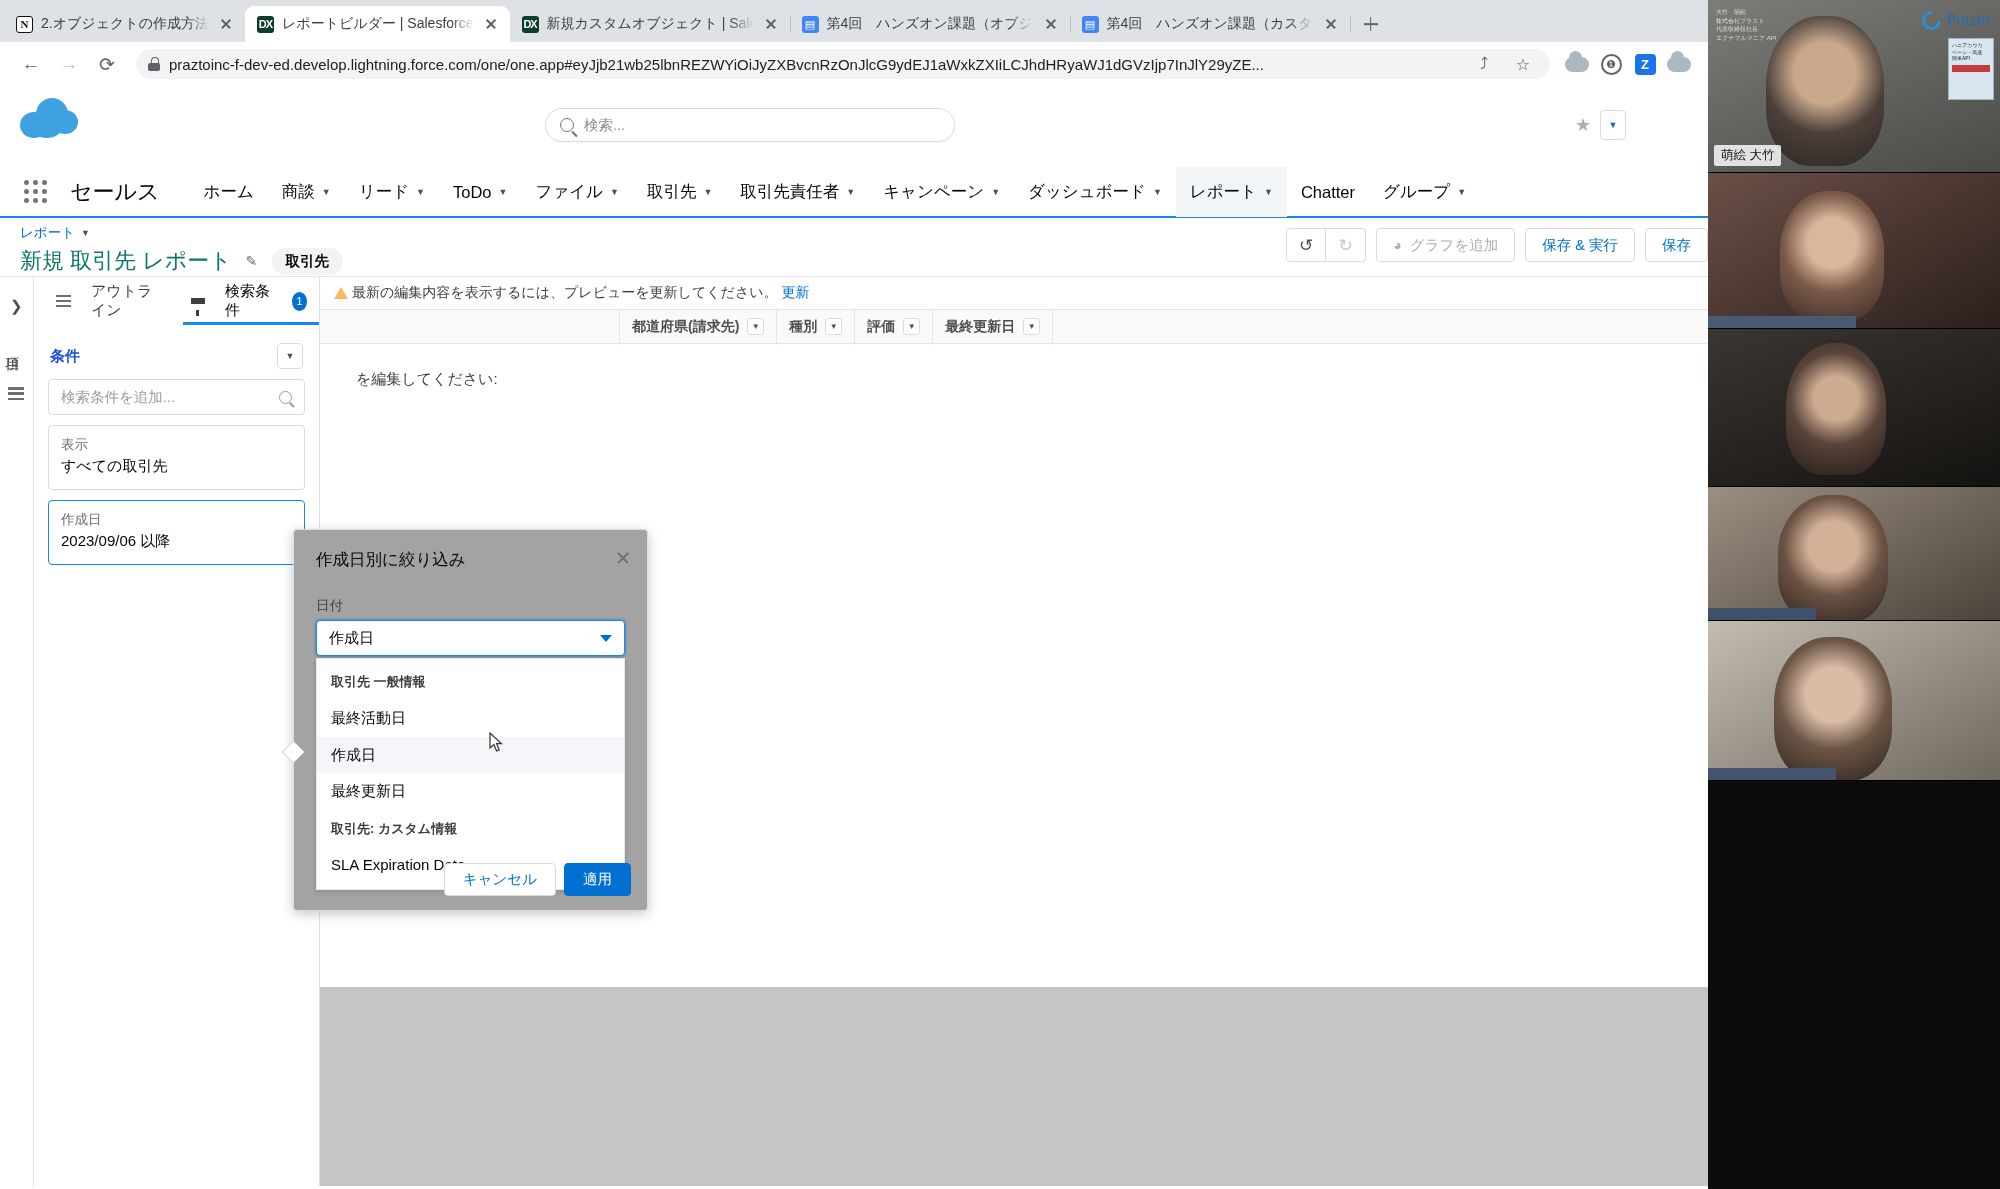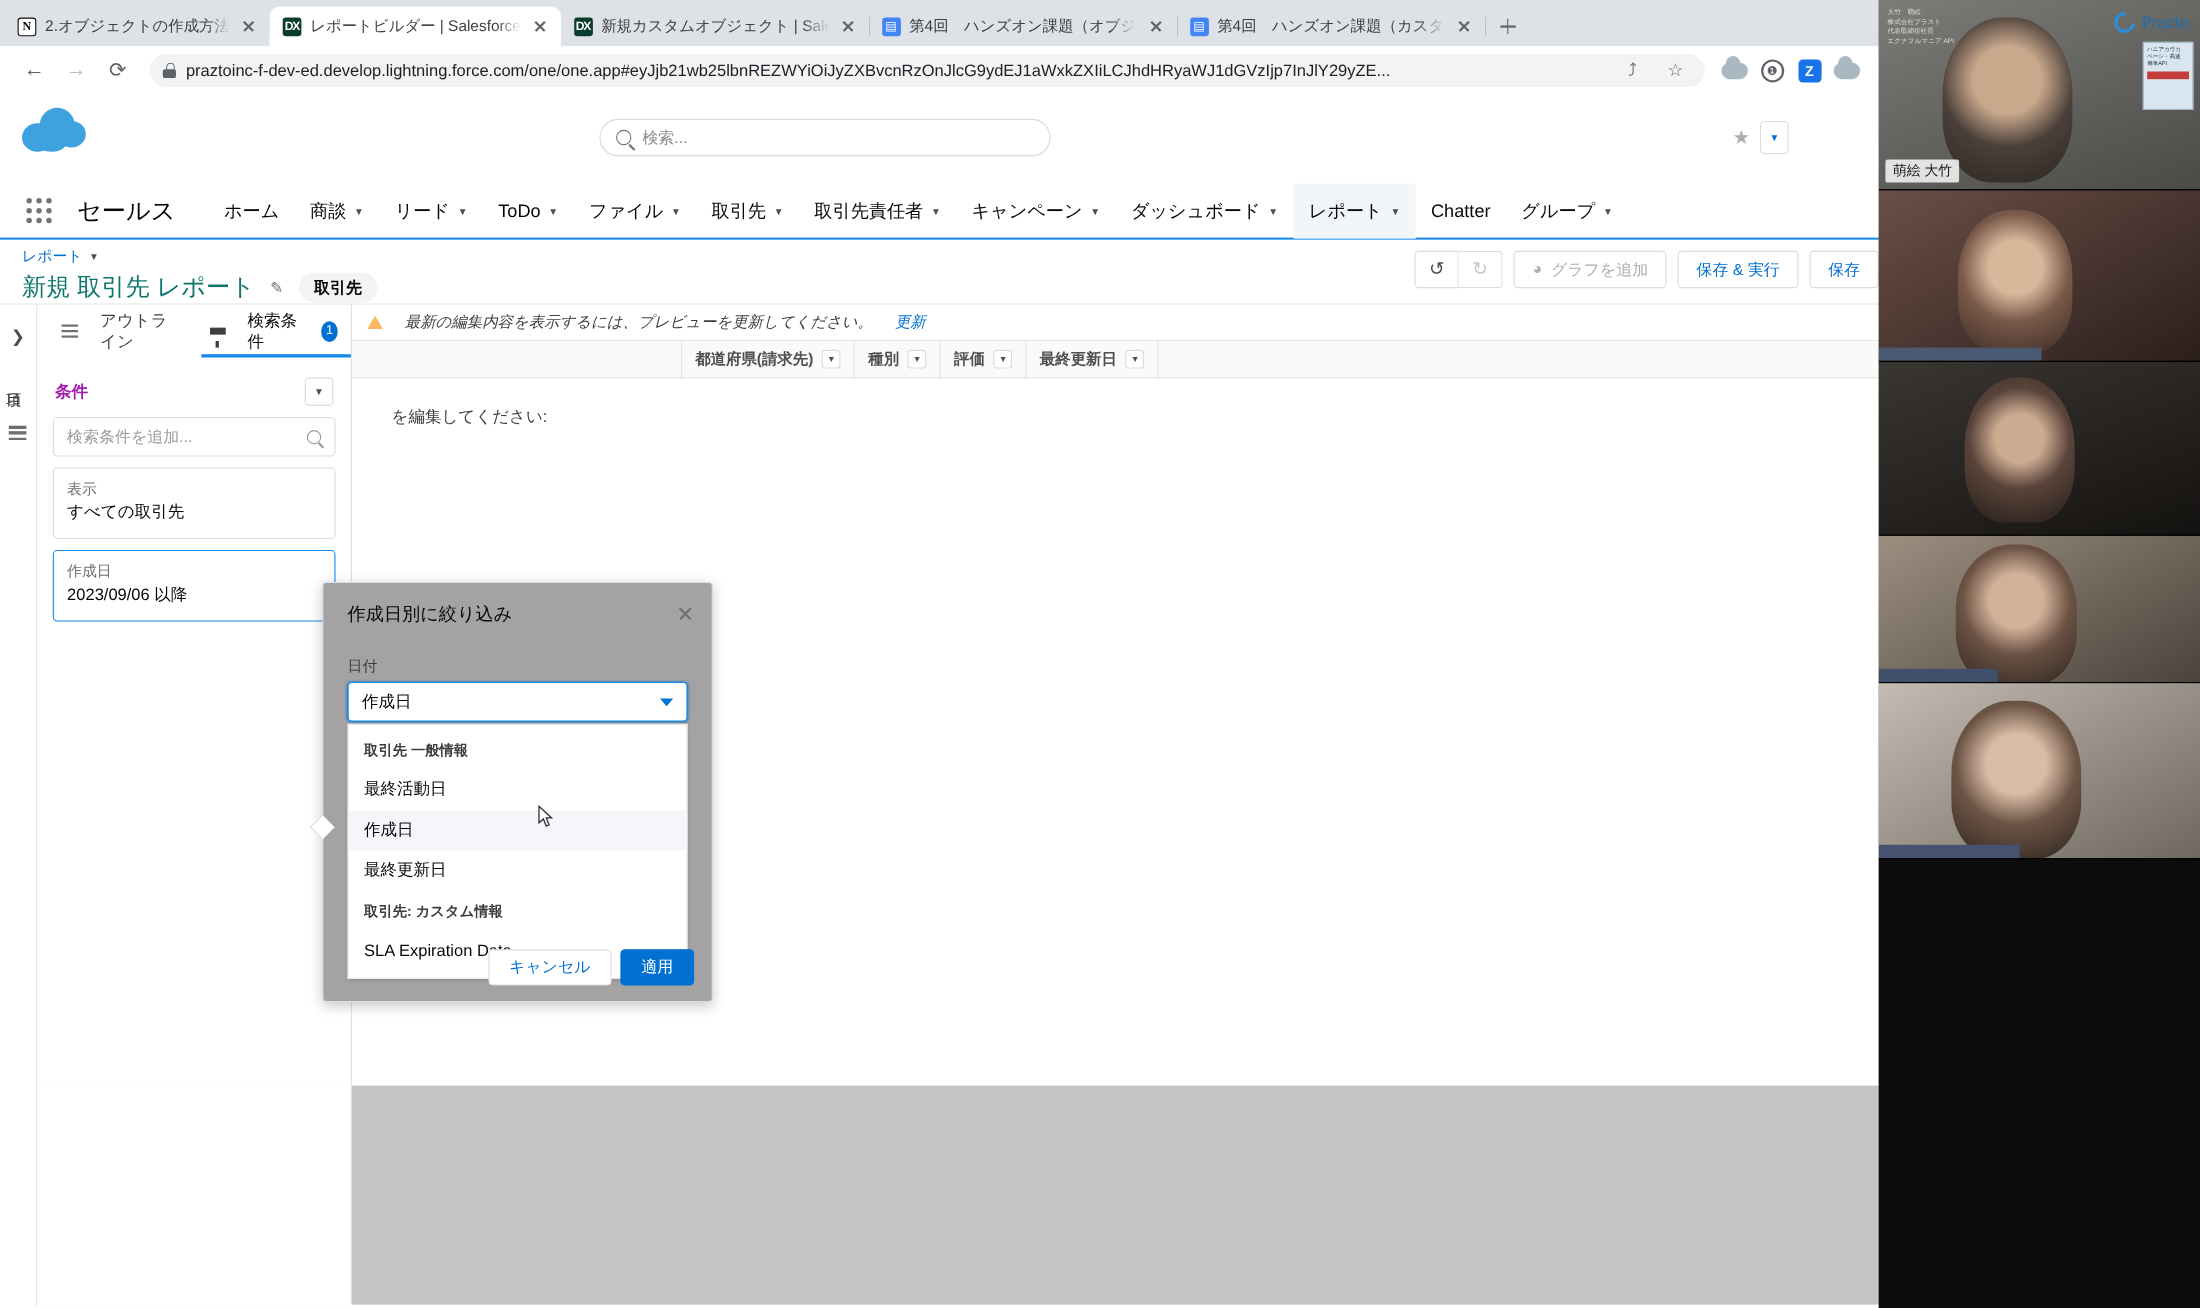--- a/index.html
+++ b/index.html
@@ -162,37 +162,37 @@
   .ic-outline i { display:block; height:2px; background:#706e6b; }
   .ic-outline i:nth-child(1){width:15px;} .ic-outline i:nth-child(2){width:15px;} .ic-outline i:nth-child(3){width:15px;}
   .ic-funnel { width:0;height:0;border-left:7px solid #3e3e3c;border-right:7px solid #3e3e3c;
                border-top:6px solid #3e3e3c; position:relative; }
   .ic-funnel::after{content:"";position:absolute;left:-1.5px;top:6px;width:3px;height:6px;background:#3e3e3c;}
   .badge { background:#0070d2; color:#fff; border-radius:50%; width:19px; height:19px;
            font-size:11.5px; display:flex; align-items:center; justify-content:center; }
 
   .panel-body { padding:14px 14px 0 14px; }
   .sec-row { display:flex; align-items:center; justify-content:space-between; padding:4px 2px 10px 2px;}
-  .sec-title { font-size:15px; color:#a21caf; font-weight:bold;text-align:center; }
+  .sec-title { font-size:15px; color:#1d4ed8; font-weight:bold;text-align:center; }
   .sec-btn { width:26px;height:26px;border:1px solid #dddbda;border-radius:4px;
              display:flex;align-items:center;justify-content:center;color:#514f4d;font-size:9px;}
   .addfilter { height:36px; border:1px solid #dddbda; border-radius:4px; display:flex;
                align-items:center; justify-content:space-between; padding:0 12px; }
   .addfilter span { font-size:14.5px; color:#9b9b9b; }
   .addfilter .mag2 { width:13px;height:13px;border:1.6px solid #9b9b9b;border-radius:50%;position:relative;}
   .addfilter .mag2::after{content:"";position:absolute;right:-4px;bottom:-3px;width:6px;height:1.6px;background:#9b9b9b;transform:rotate(45deg);}
   .fcard { margin-top:10px; border:1px solid #dddbda; border-radius:4px; padding:9px 12px 11px 12px; }
   .fcard.sel { border:1px solid #1589ee; }
   .fcard .k { font-size:13.5px; color:#706e6b; line-height:1.5; }
   .fcard .v { font-size:15px; color:#080707; line-height:1.5; }
 
   
   .main { position:absolute; left:320px; top:0; right:0; height:710px; background:#fff; }
-  .warnbar { height:32px; display:flex; align-items:center; gap:20px; padding-left:14px;
-             font-size:14px; color:#3e3e3c;font-style:italic; }
+  .warnbar { height:32px; display:flex; align-items:center; gap:4px; padding-left:14px;
+             font-size:14px; color:#3e3e3c; }
   .warn-tri { width:0;height:0;border-left:7px solid transparent;border-right:7px solid transparent;
               border-bottom:12px solid #ffb75d; position:relative;}
   .warn-link { color:#0070d2; }
   .colhdr { height:35px; border-top:1px solid #e5e5e5; border-bottom:1px solid #e5e5e5;
             display:flex; align-items:center; background:#fafaf9; }
   .col { display:flex; align-items:center; gap:8px; padding:0 12px; height:36px;
          font-size:14px; color:#514f4d; font-weight:bold; border-right:1px solid #e5e5e5;}
   .colcaret { width:17px;height:17px;border:1px solid #dddbda;border-radius:3px;background:#fff;
               display:flex;align-items:center;justify-content:center;font-size:8px;color:#514f4d;}
   .prevmsg { padding:26px 0 0 36px; font-size:15px; color:#3e3e3c; }

